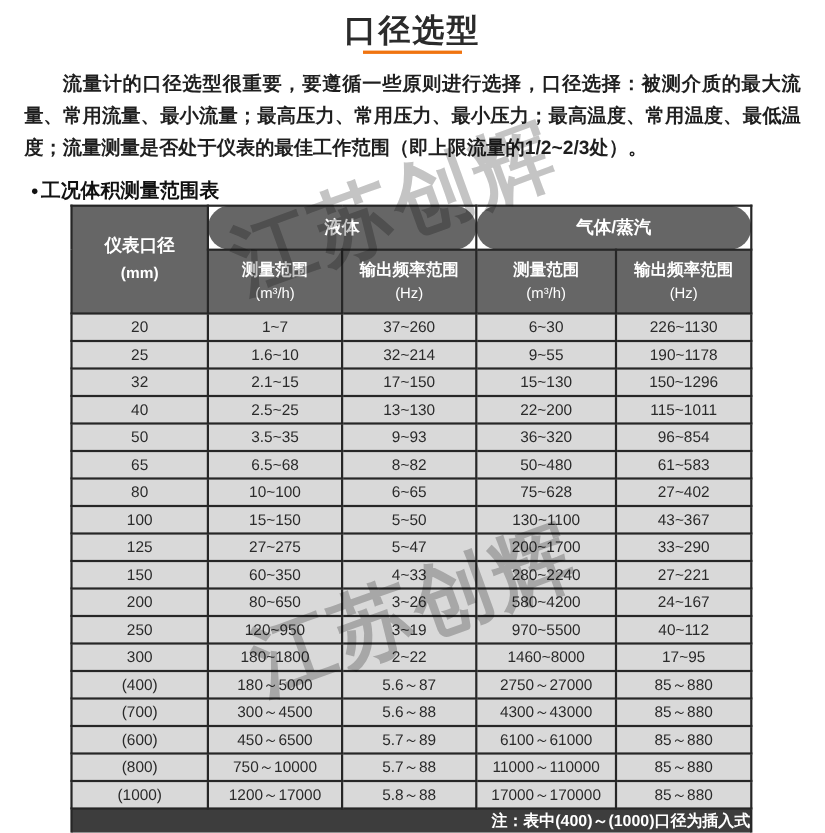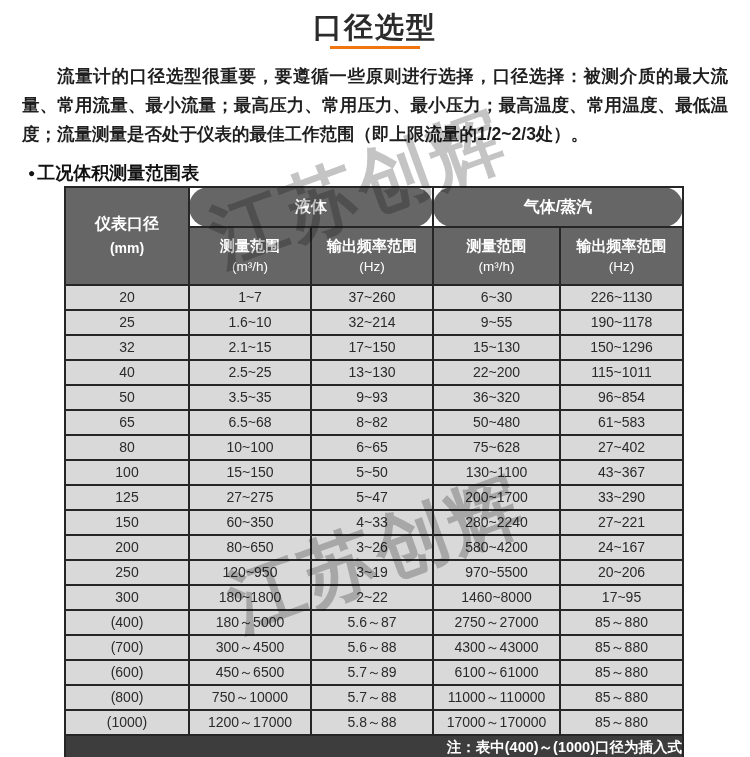--- a/index.html
+++ b/index.html
@@ -180,21 +180,21 @@
           <td>80~650</td>
           <td>3~26</td>
           <td>580~4200</td>
           <td>24~167</td>
         </tr>
         <tr>
           <td>250</td>
           <td>120~950</td>
           <td>3~19</td>
           <td>970~5500</td>
-          <td>20~206</td>
+          <td>40~112</td>
         </tr>
         <tr>
           <td>300</td>
           <td>180~1800</td>
           <td>2~22</td>
           <td>1460~8000</td>
           <td>17~95</td>
         </tr>
         <tr>
           <td>(400)</td>

